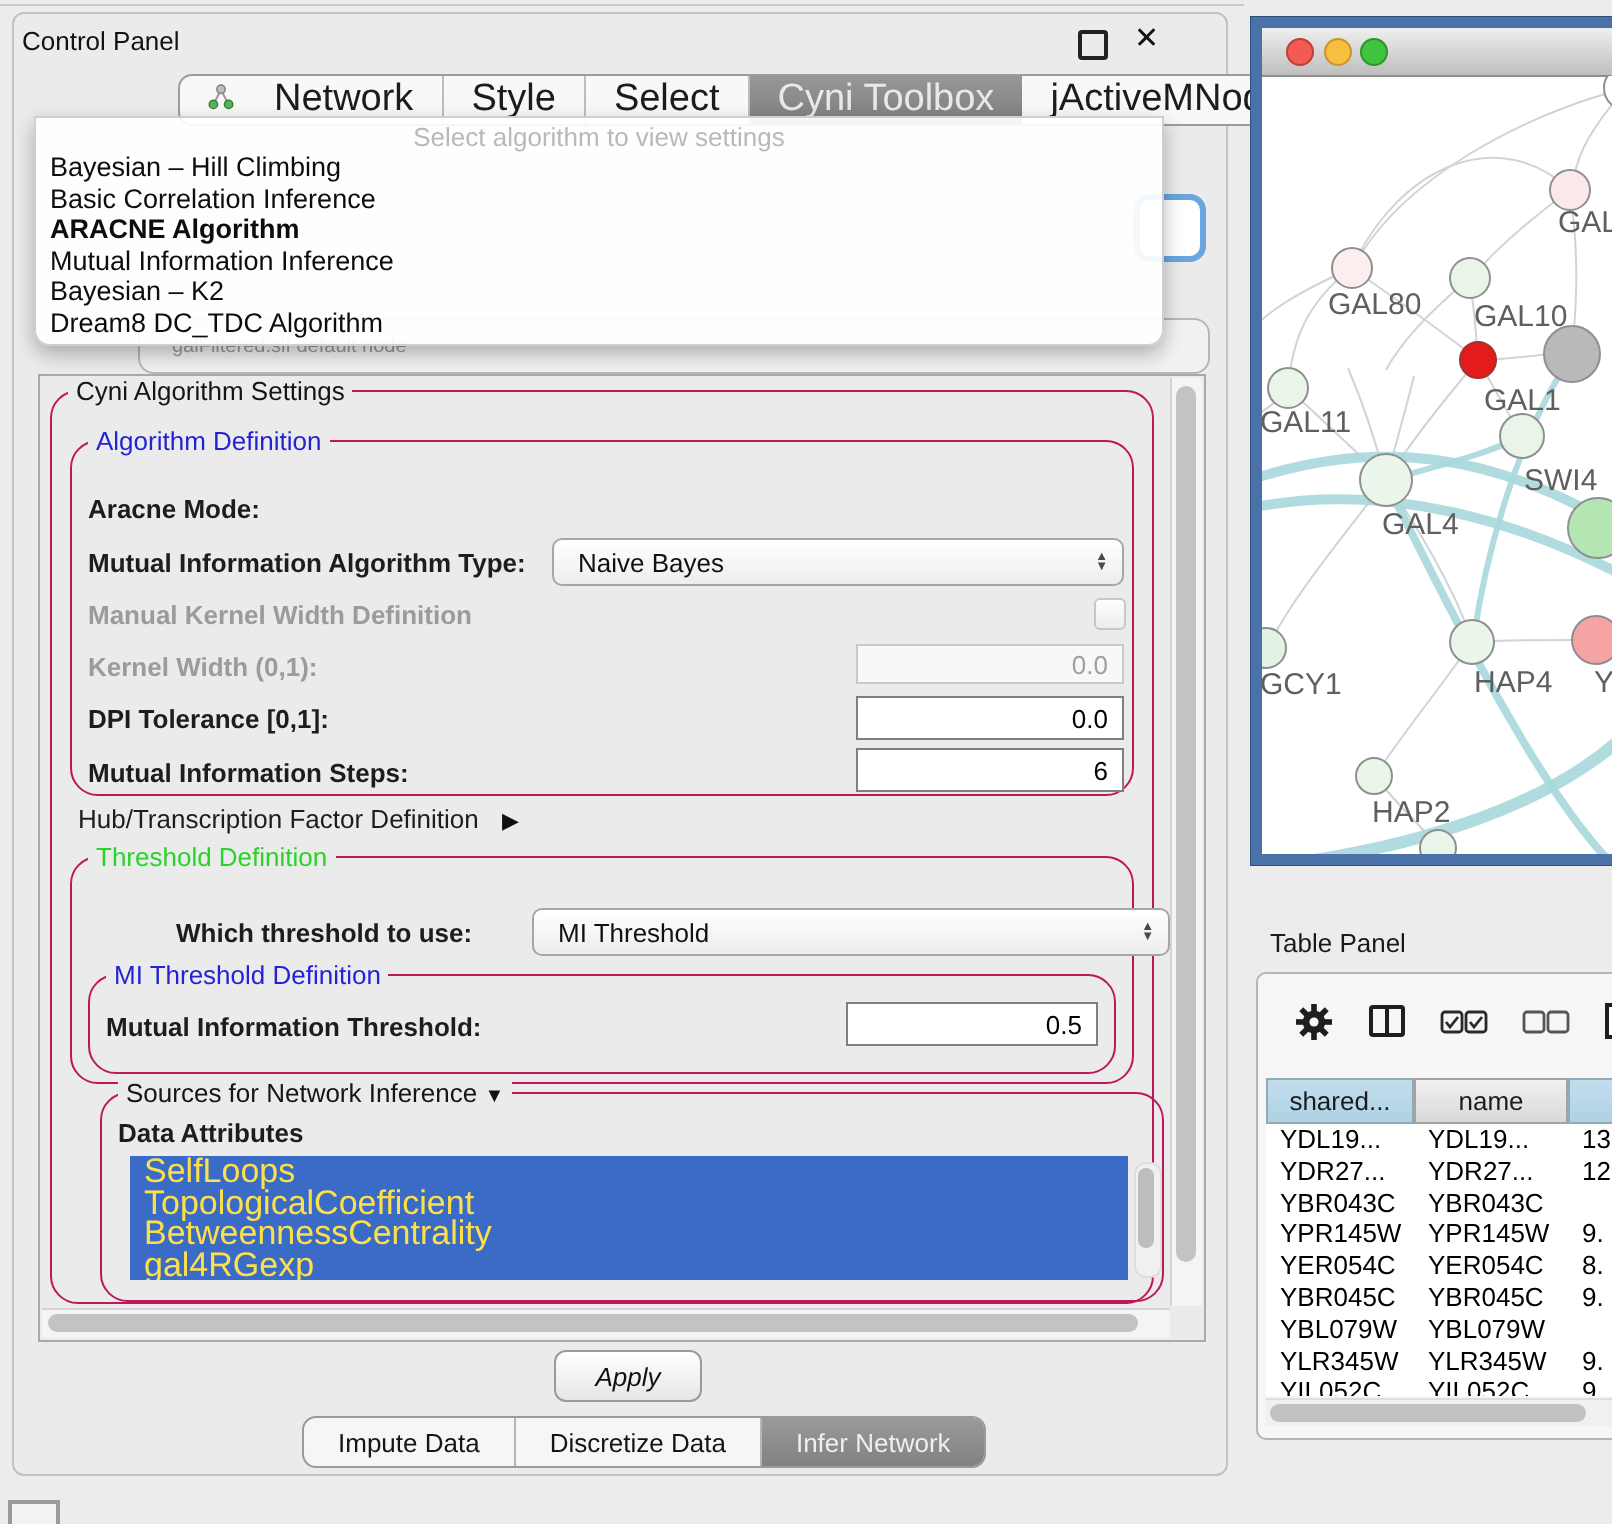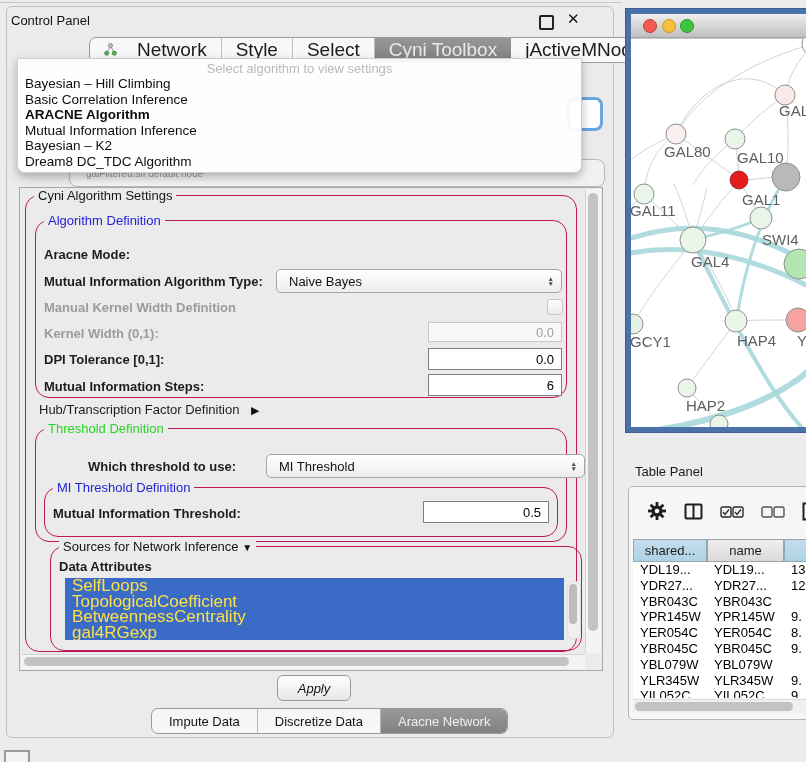--- a/index.html
+++ b/index.html
@@ -252,21 +252,21 @@
       </div>
 
     <div class="seg">
       <div class="s">
           <span>Impute Data</span>
         </div>
       <div class="s">
           <span>Discretize Data</span>
         </div>
       <div class="s sel">
-          <span>Aracne Network</span>
+          <span>Infer Network</span>
         </div>
     </div>
   </div>
 
   <svg id="netwin" style="position:absolute;left:625px;top:8px;" width="190" height="425" viewBox="625 8 190 425">
     <defs>
       <linearGradient id="tbgrad" x1="0" y1="0" x2="0" y2="1">
         <stop offset="0" stop-color="#efefef"></stop>
           <stop offset="1" stop-color="#bdbdbd"></stop>
       </linearGradient>

